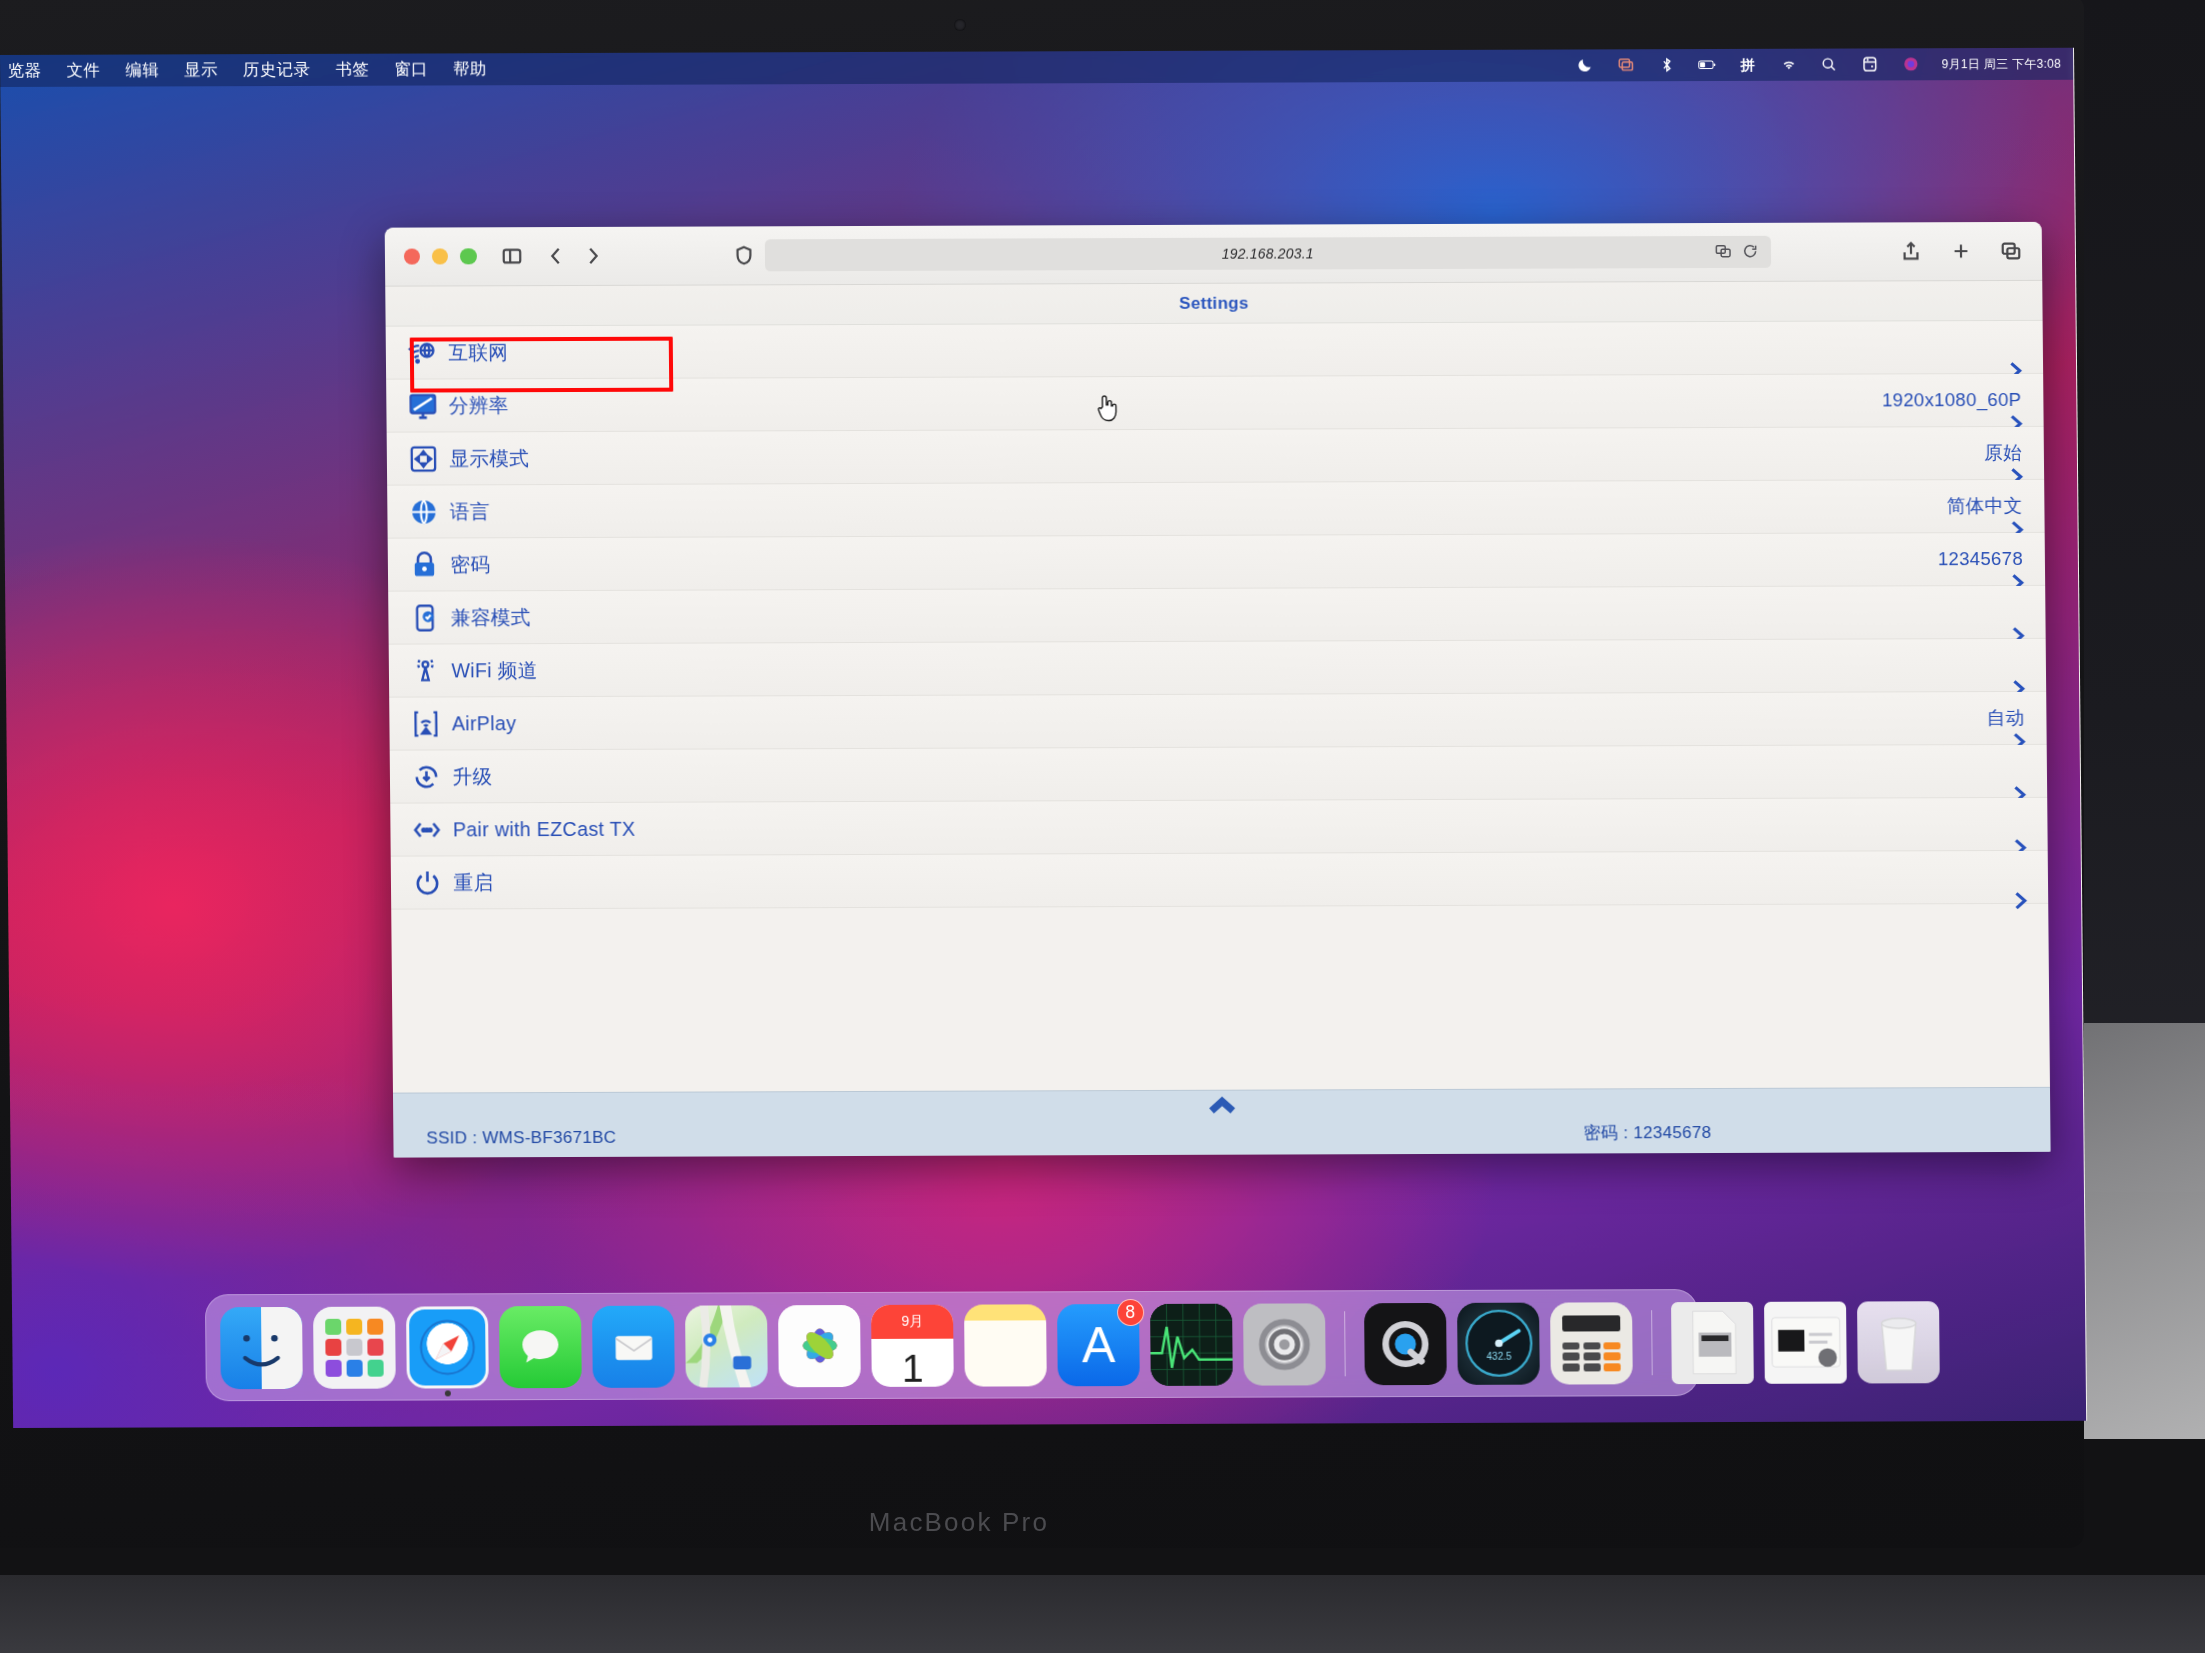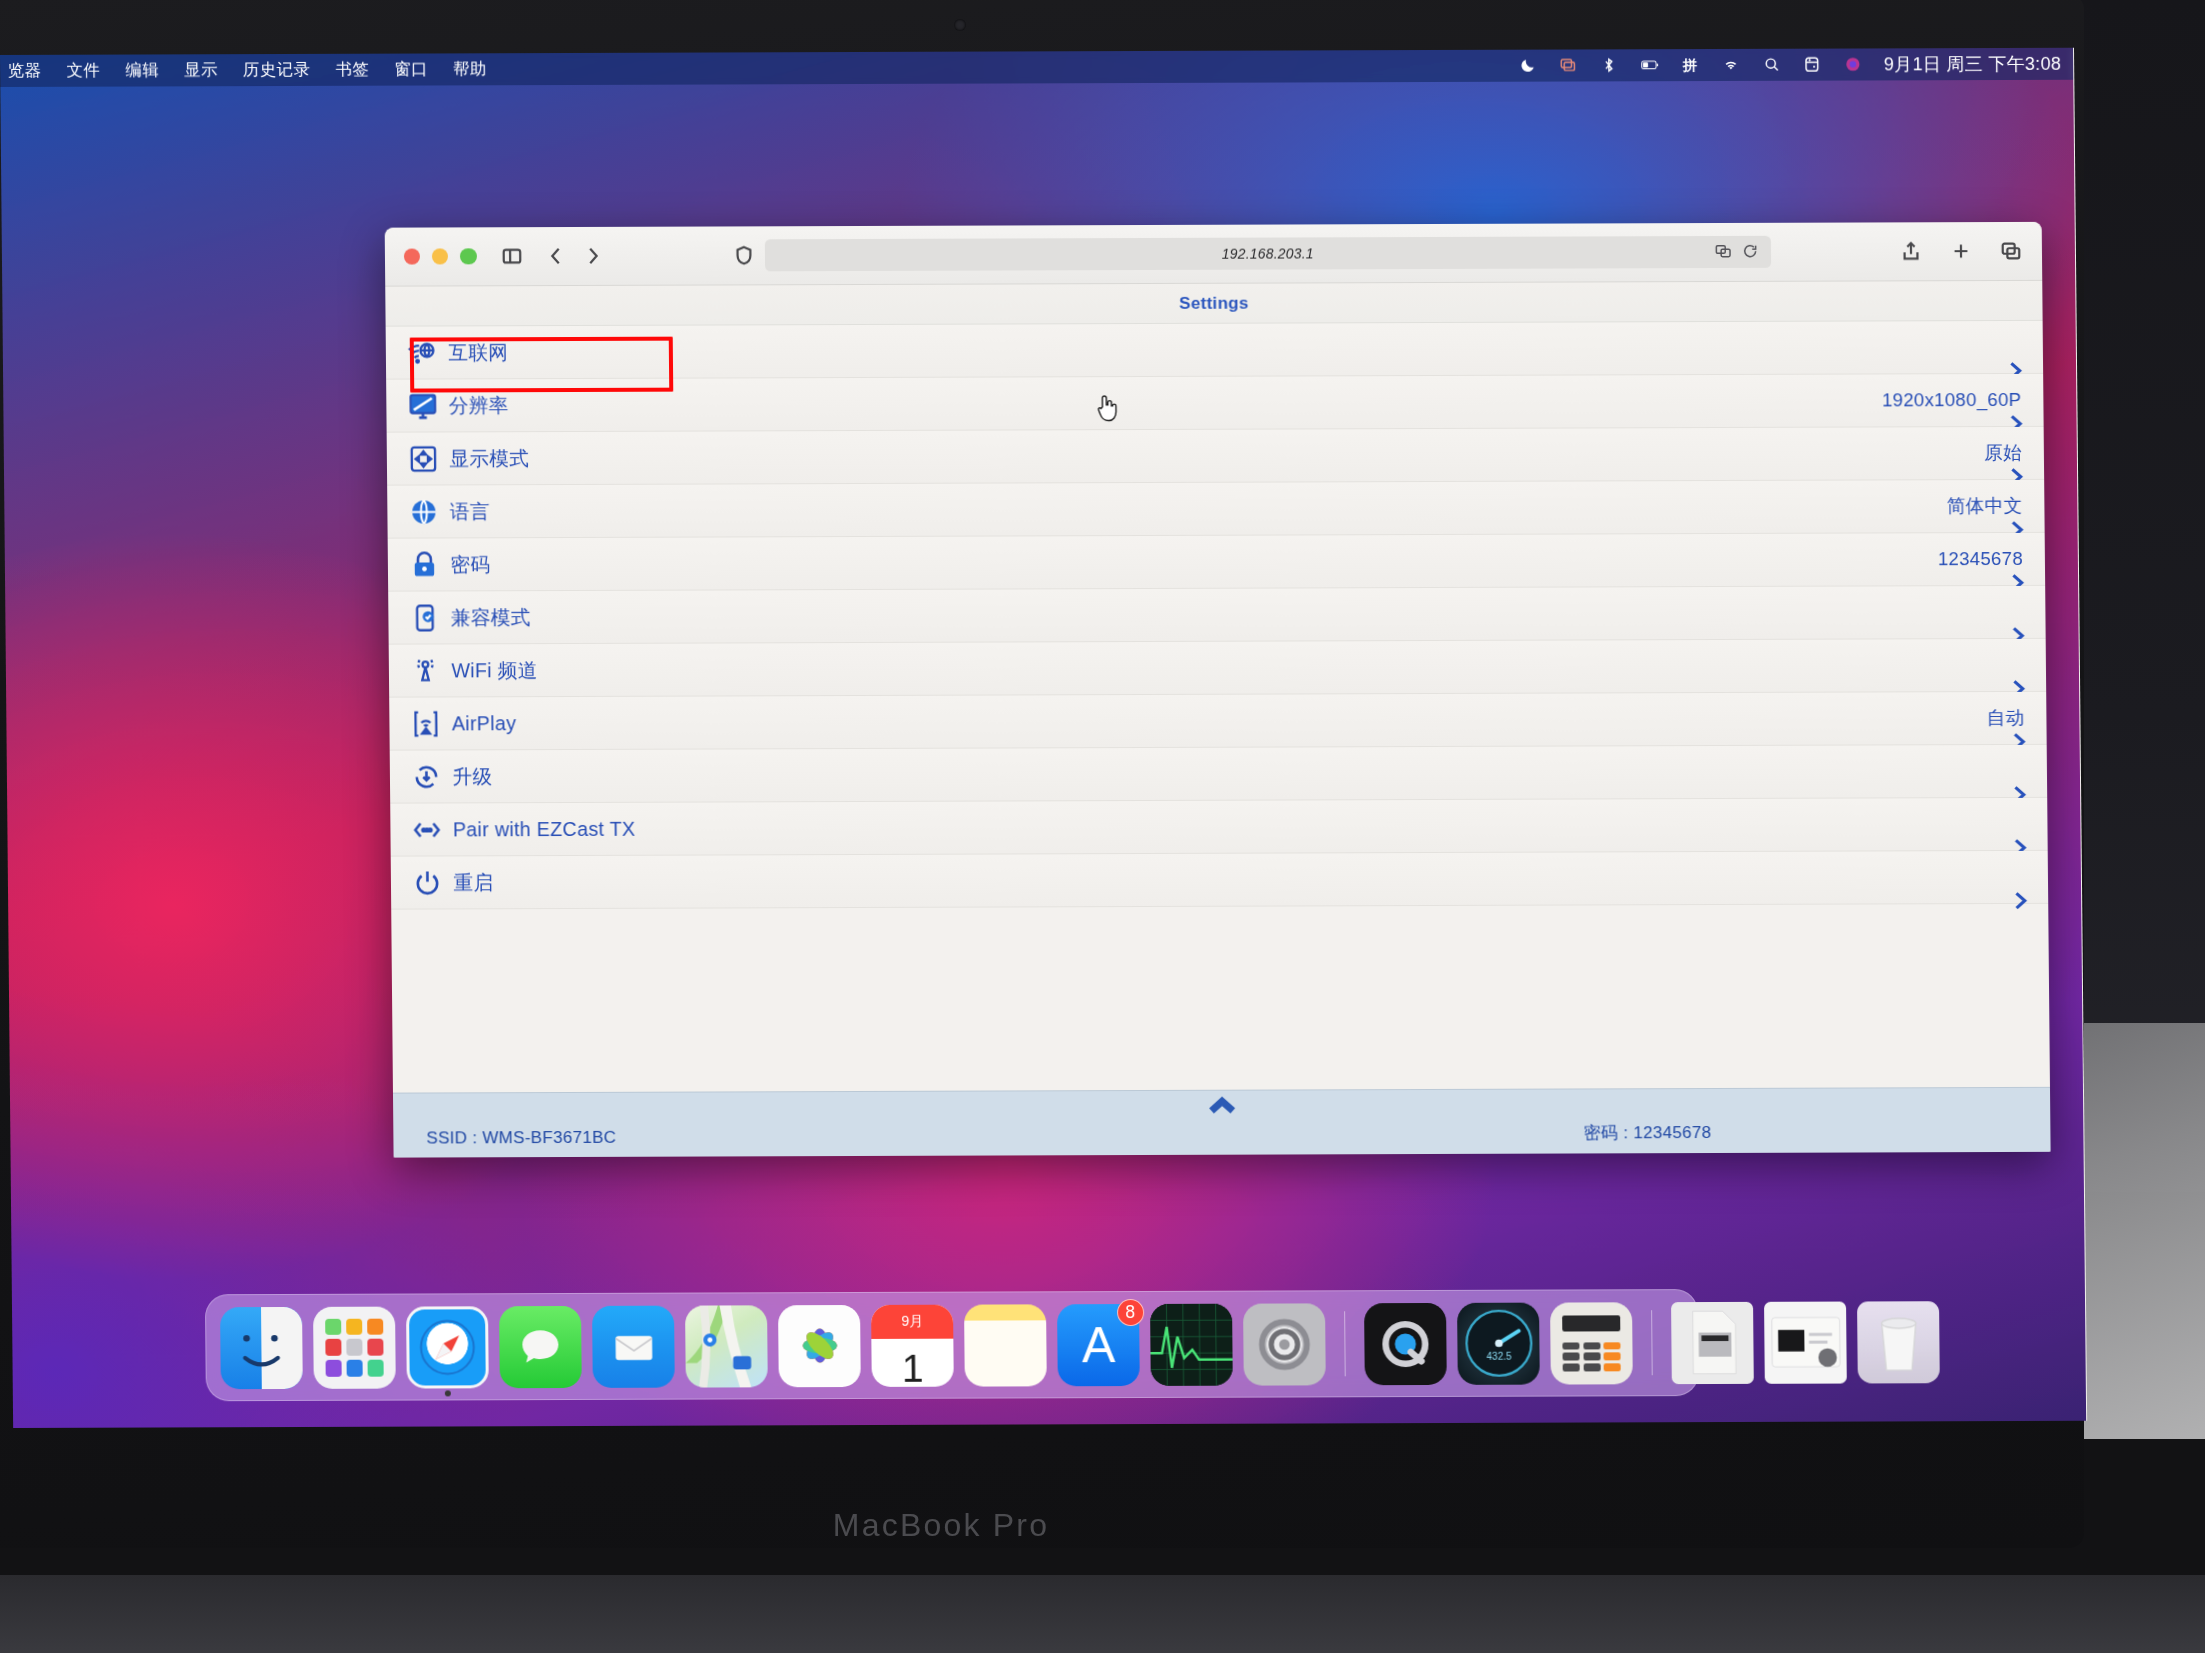--- a/index.html
+++ b/index.html
@@ -38,22 +38,22 @@
     position:absolute; left:1335px; top:88px; width:186px; height:14.2px;
     background:#1d1d20; border-radius:7.1px;
     transform:rotate(-0.7deg);
   }
   .camera-dot {
     position:absolute; left:954px; top:19px; width:12px; height:12px;
     background:#26262b; border-radius:50%;
     box-shadow:inset 0 0 3.3px #000;
   }
   .macbook-label {
-    position:absolute; left:815px; top:1507px; width:252px;
-    text-align:center; color:#4b4b4f; font-size:32px; letter-spacing:2.2px;
+    position:absolute; left:833px; top:1507px; width:252px;
+    text-align:center; color:#4b4b4f; font-size:26px; letter-spacing:2.2px;
     font-family:"Liberation Sans", sans-serif; font-weight:300;
   }
 
   
   .keyboard {
     position:absolute; left:0; top:1586px; width:2205px; height:68px;
     background:linear-gradient(180deg,#0f0f11 0%, #202024 100%);
   }
   .key {
     position:absolute; top:1611px; height:32px; width:82px;
@@ -91,21 +91,21 @@
     font-size:16.4px; letter-spacing:0.5px;
   }
   .mb-left { display:flex; align-items:center; gap:25px; padding-left:7.7px; }
   .mb-left .mi { white-space:nowrap; }
   .mb-right {
     margin-left:auto; display:flex; align-items:center; gap:21px;
     padding-right:12px; font-size:15.3px;
   }
   .mb-icon { width:19.7px; height:19.7px; display:flex; align-items:center; justify-content:center; }
   .mb-icon svg { width:17.5px; height:17.5px; fill:#fff; }
-  .mb-clock { font-size:18px; white-space:nowrap; letter-spacing:0.3px; }
+  .mb-clock { font-size:12px; white-space:nowrap; letter-spacing:0.3px; }
 
   
   .desk-icons {
     position:absolute; left:1898px; top:1099px; width:164px;
     color:#fff; font-size:13px; text-align:center; line-height:1.25;
     text-shadow:0 1.1px 2.2px rgba(0,0,0,.55);
   }
   .zipfile { position:relative; width:60px; height:66px; margin:0 auto 2.2px; }
   .zipfile .sheet {
     position:absolute; left:7.7px; top:0; width:43px; height:53px;

